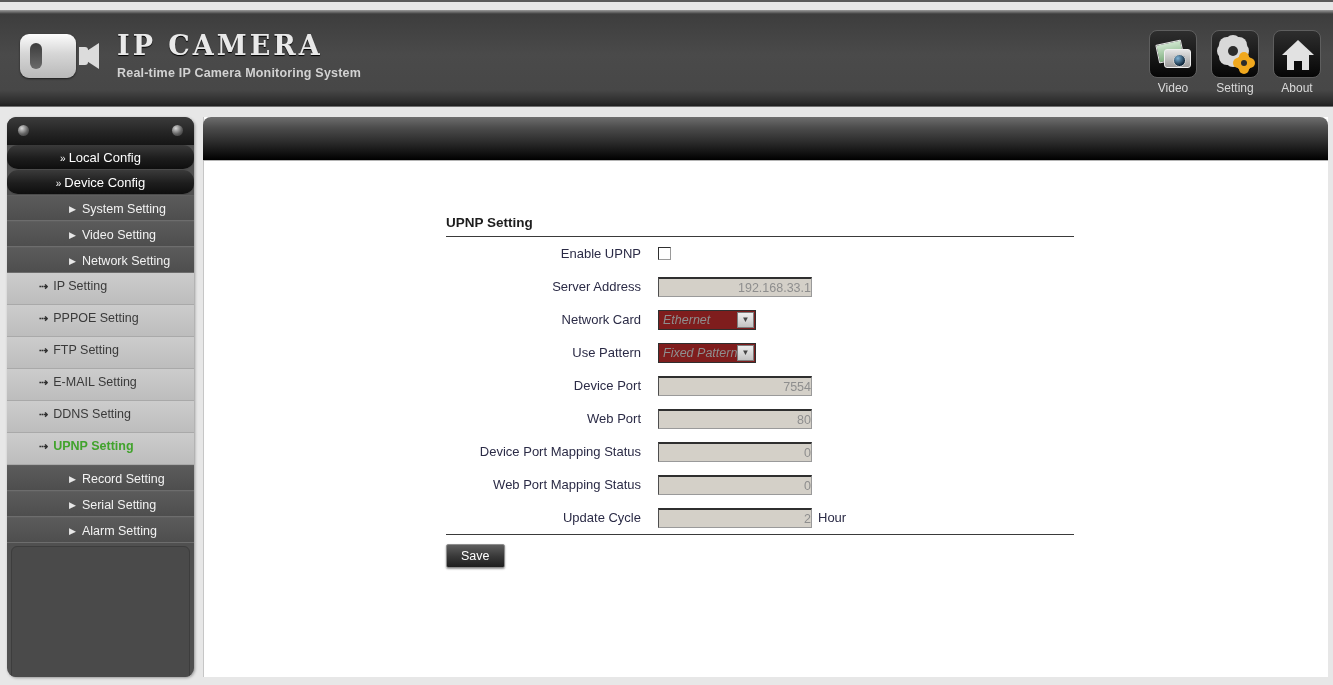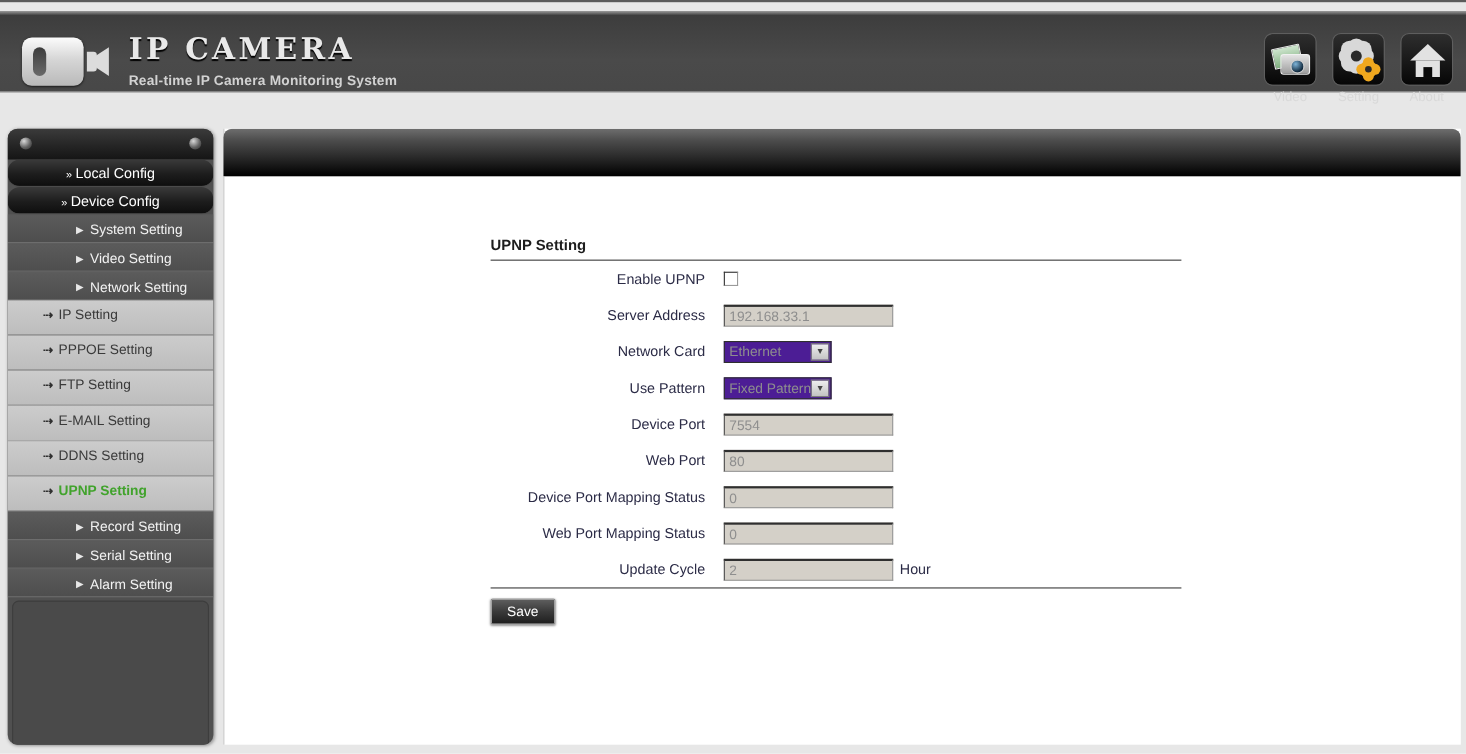--- a/index.html
+++ b/index.html
@@ -11,21 +11,21 @@
     overflow: hidden;
   }
 
   
   #top-strip {
     position: absolute; left: 0; top: 0; width: 1333px; height: 8px;
     background: #e7e7e7;
     border-top: 2px solid #5a5a5a;
   }
   #header-bar {
-    position: absolute; left: 0; top: 10px; width: 1333px; height: 74px;
+    position: absolute; left: 0; top: 10px; width: 1333px; height: 97px;
     background: linear-gradient(to bottom, #9a9a9a 0px, #6d6d6d 2px, #3d3d3d 4px,
                 #3f3f3f 10px, #4a4a4a 45px, #474747 80px, #2a2a2a 93px, #1b1b1b 97px);
     border-bottom: 1px solid #707070;
   }
   #logo-block {
     position: absolute; left: 20px; top: 22px;
     display: flex; align-items: center;
   }
   .cam-body {
     width: 56px; height: 44px; border-radius: 9px;
@@ -212,27 +212,27 @@
     width: 212px; text-align: right; padding-right: 17px;
     font-size: 13px; color: #2b2b46;
   }
   .fctl { display: flex; align-items: center; }
 
   .txtbox {
     width: 154px; height: 20px; line-height: 18px;
     background: #d4d0c8; color: #8e8e8e;
     border: 1px solid #9a9a9a;
     border-top: 2px solid #2f2f2f; border-left: 1px solid #4e4e4e;
-    font-size: 12.5px; padding-left: 4px; font-family: "Liberation Sans", sans-serif;
+    font-size: 12.5px; padding-left: 4px; font-family: "Liberation Sans", sans-serif; text-align: right;
   }
 
   .selbox {
     width: 98px; height: 20px; position: relative;
-    background: #4c1d95; border: 1px solid #2f2f2f;
-    font-size: 12.5px; color: #8e8e8e; line-height: 19px; padding-left: 4px;
+    background: #7f1d1d; border: 1px solid #2f2f2f;
+    font-size: 12.5px; color: #8e8e8e; line-height: 19px; padding-left: 4px; font-style: italic;
   }
   .selbox .drop {
     position: absolute; right: 1px; top: 1px; width: 17px; height: 16px;
     background: linear-gradient(to bottom,#eeeeee,#c3c3c3);
     border: 1px solid #7d7d7d;
     display:flex; align-items:center; justify-content:center;
     font-size: 8px; color:#444;
   }
 
   .chk {

